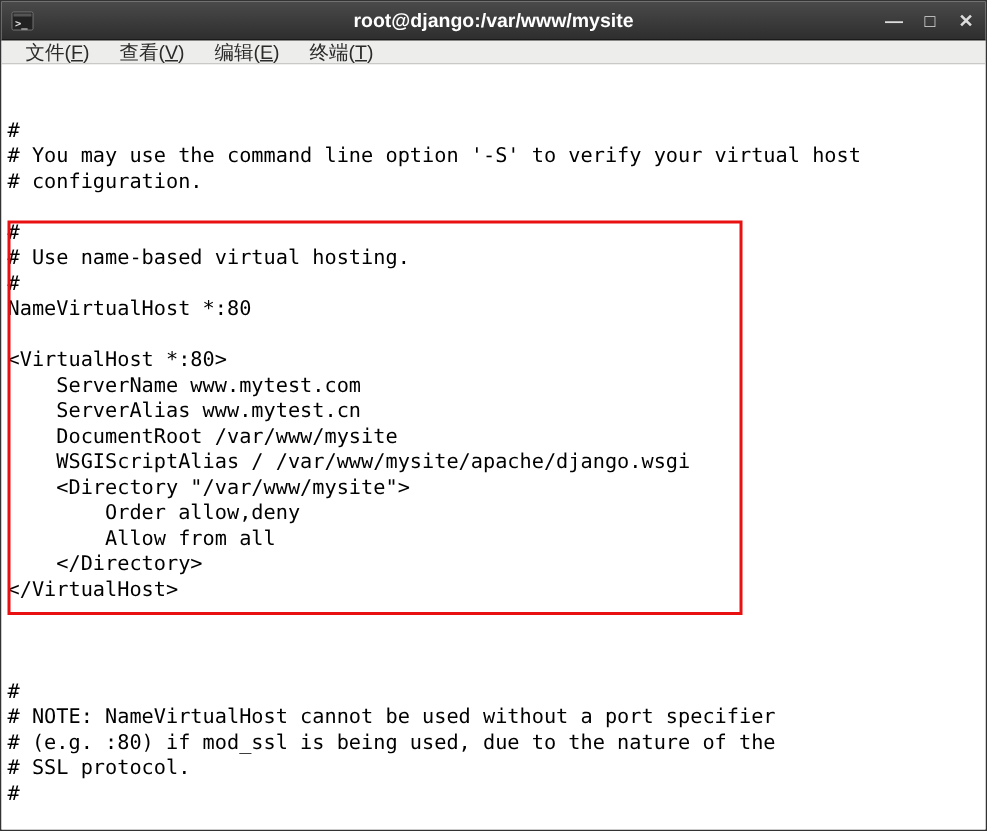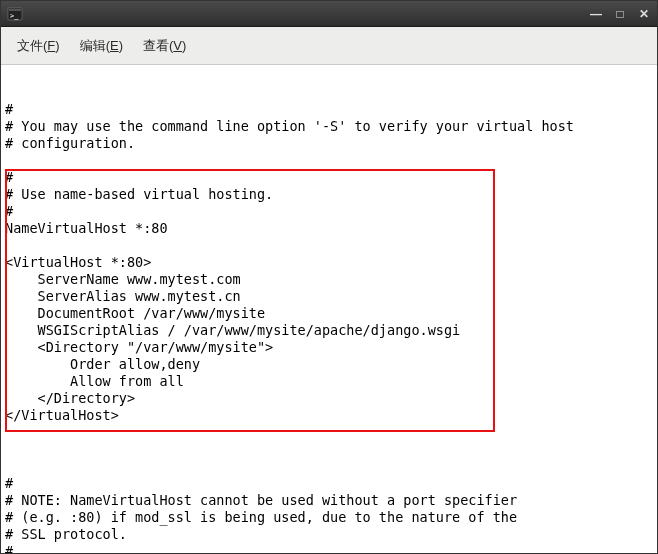--- a/index.html
+++ b/index.html
@@ -49,21 +49,21 @@
     height: 16px;
     display: inline-flex;
     align-items: center;
     justify-content: center;
     color: #ddd;
     font-size: 12px;
     cursor: pointer;
   }
   .menubar {
     background: #ededeb;
-    height: 38px;
+    height: 16px;
     display: flex;
     align-items: center;
     padding: 0 6px;
     border-bottom: 1px solid #c9c9c7;
     font-size: 13px;
     color: #2b2b2b;
   }
   .menubar .menu-item {
     padding: 3px 10px;
     cursor: pointer;
@@ -98,30 +98,32 @@
 
 <div class="window">
   <div class="titlebar">
     <span class="icon">
       <svg width="16" height="16" viewBox="0 0 16 16">
           <rect x="1" y="2" width="14" height="12" rx="1" fill="#222" stroke="#888" stroke-width="0.5"></rect>
           <rect x="2" y="3" width="12" height="2" fill="#555"></rect>
           <text x="3" y="12" font-size="7" fill="#ddd" font-family="monospace">&gt;_</text>
         </svg>
     </span>
+    <span>root@django:/var/www/mysite</span>
     <div class="controls">
       <span>—</span>
       <span>□</span>
       <span>✕</span>
     </div>
   </div>
   <div class="menubar">
     <span class="menu-item"><span>文件</span>(<u>F</u>)</span>
+    <span class="menu-item"><span>查看</span>(<u>V</u>)</span>
     <span class="menu-item"><span>编辑</span>(<u>E</u>)</span>
-    <span class="menu-item"><span>查看</span>(<u>V</u>)</span>
+    <span class="menu-item"><span>终端</span>(<u>T</u>)</span>
   </div>
   <div class="content">
     <div id="term-lines">#
 # You may use the command line option '-S' to verify your virtual host
 # configuration.
 
 #
 # Use name-based virtual hosting.
 #
 NameVirtualHost *:80

